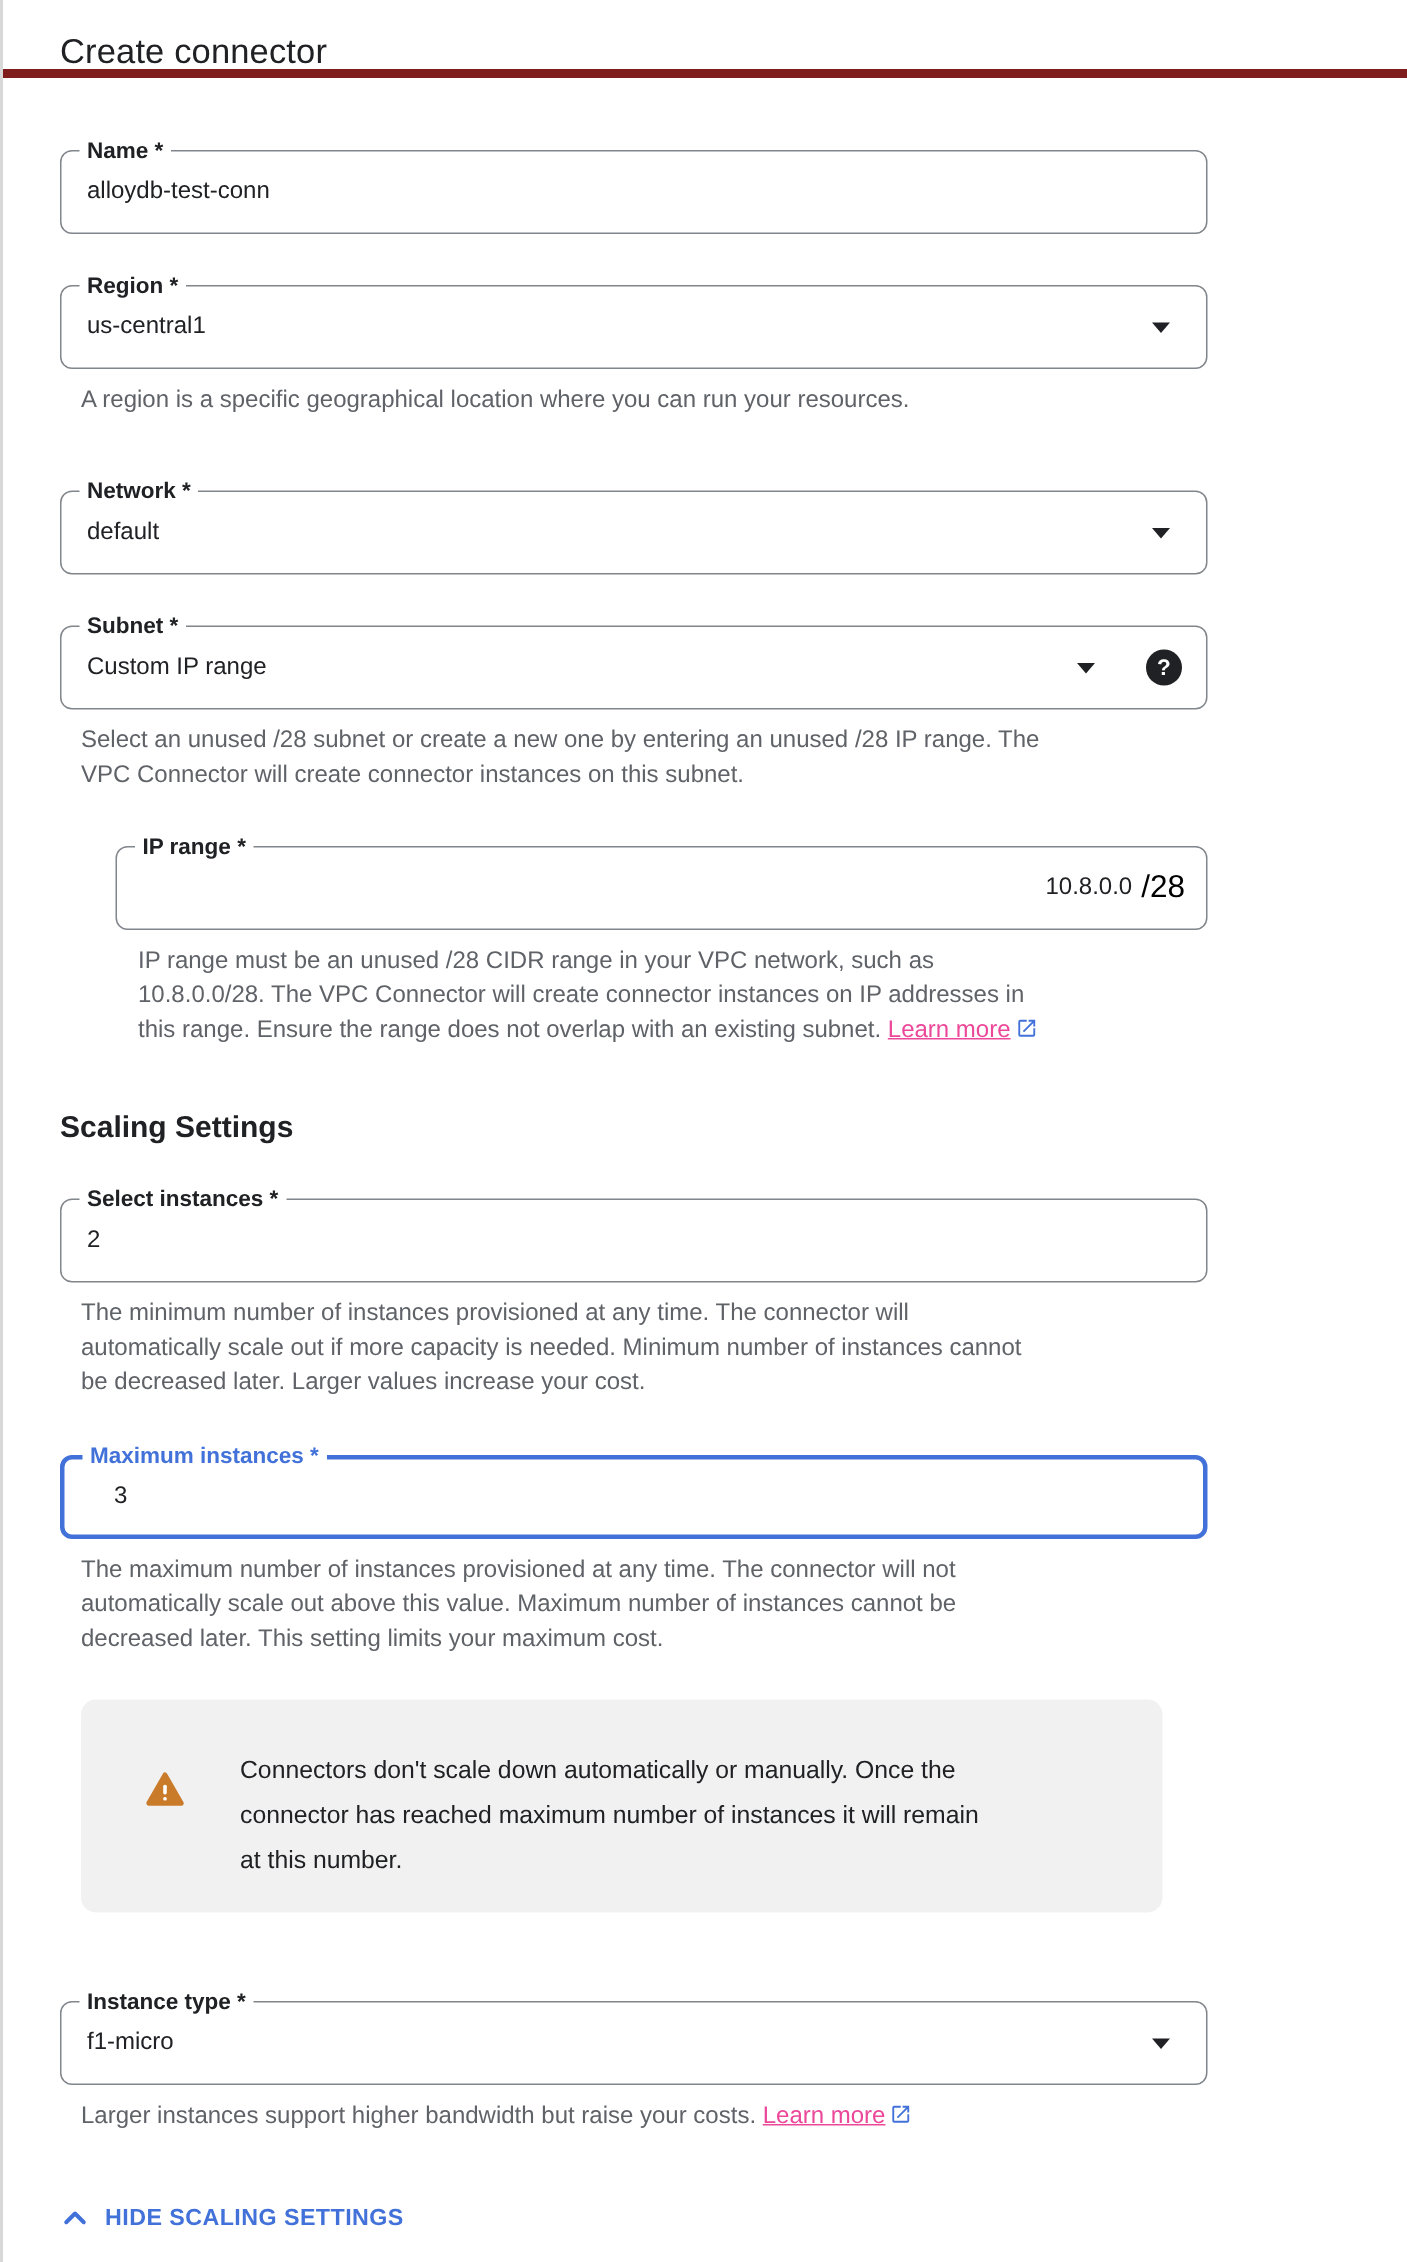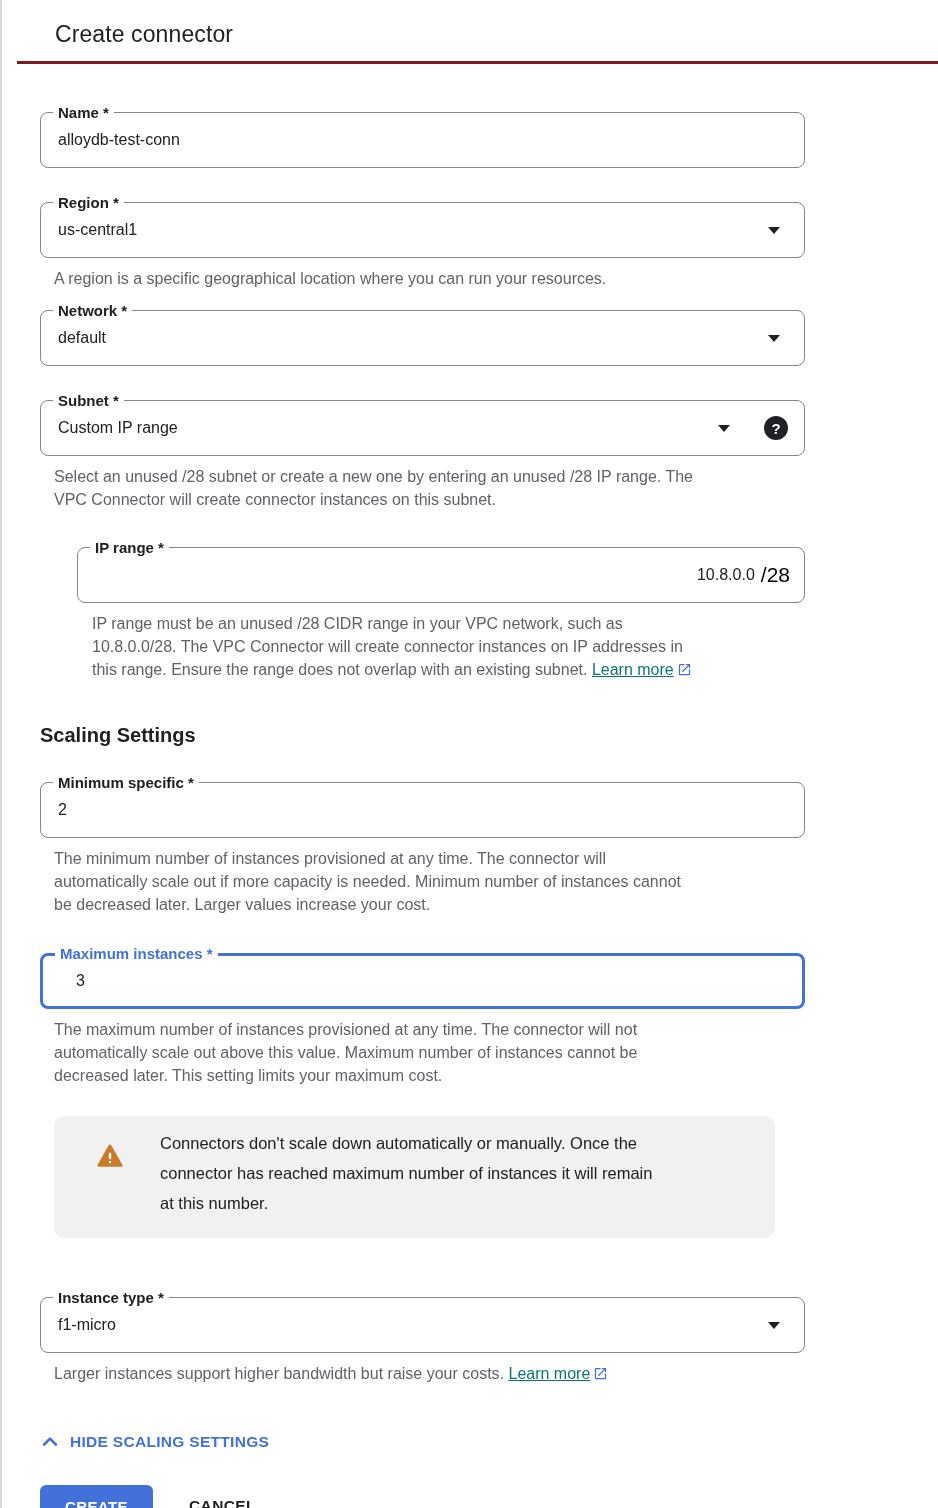--- a/index.html
+++ b/index.html
@@ -13,24 +13,23 @@
   }
   .page {
     position: relative;
     width: 938px;
     height: 1508px;
     background: #fff;
     border-left: 2px solid #d8d8d8;
   }
   
   .header {
-    height: 64px;
+    height: 52px;
     padding: 21px 0 0 38px;
-    border-bottom: 3px solid #7f1d1d;
-    margin-left: 15px;
+    border-bottom: 6px solid #7f1d1d;
   }
   .page-title {
     font-size: 23px;
     font-weight: 400;
     color: #202124;
     letter-spacing: 0.1px;
   }
   
   .content {
     padding: 0 133px 0 38px; 
@@ -111,34 +110,34 @@
   .helper {
     font-size: 16px;
     color: #5f6368;
     line-height: 23px;
     padding-left: 14px;
     margin-top: 9px;
     white-space: pre-line;
   }
   .helper .inline-text { white-space: pre-line; }
   a.learn-more {
-    color: #0f766e;
+    color: #ec4899;
     text-decoration: underline;
     white-space: nowrap;
     cursor: pointer;
   }
   .ext-icon {
     display: inline-block;
     vertical-align: -2px;
     margin-left: 3px;
   }
   
   .mt-name { margin-top: 48px; }
   .mt-region { margin-top: 34px; }
-  .mt-network { margin-top: 20px; }
+  .mt-network { margin-top: 49px; }
   .mt-subnet { margin-top: 34px; }
   .ip-block { margin-left: 37px; margin-top: 36px; }
   .ip-block .helper { padding-left: 15px; }
   .section-heading {
     margin-top: 43px;
     font-size: 20px;
     font-weight: 700;
     color: #202124;
   }
   .mt-min { margin-top: 35px; }
@@ -161,21 +160,21 @@
   }
   
   .warning-box {
     margin-top: 29px;
     margin-left: 14px;
     margin-right: 30px;
     background: #f1f1f1;
     border-radius: 10px;
     display: flex;
     align-items: flex-start;
-    padding: 12px 30px 20px 43px;
+    padding: 32px 30px 20px 43px;
     min-height: 113px;
   }
   .warning-icon-wrap {
     flex: 0 0 auto;
     margin-top: 16px;
   }
   .warning-text {
     margin-left: 37px;
     font-size: 16.5px;
     line-height: 30px;
@@ -286,21 +285,21 @@
 this range. Ensure the range does not overlap with an existing subnet. </span><a class="learn-more"><span>Learn more</span><svg class="ext-icon" width="15" height="15" viewBox="0 0 24 24" fill="#4272d9">
               <path d="M19 19H5V5h7V3H5a2 2 0 0 0-2 2v14a2 2 0 0 0 2 2h14c1.1 0 2-.9 2-2v-7h-2v7zM14 3v2h3.59l-9.83 9.83 1.41 1.41L19 6.41V10h2V3h-7z"></path>
             </svg></a></div>
     </div>
 
     
     <h2 class="section-heading">Scaling Settings</h2>
 
     
     <div class="field mt-min">
-      <span class="notch-label">Minimum specific *</span>
+      <span class="notch-label">Select instances *</span>
       <input class="value" type="text" value="2" style="">
     </div>
     <div class="helper">The minimum number of instances provisioned at any time. The connector will
 automatically scale out if more capacity is needed. Minimum number of instances cannot
 be decreased later. Larger values increase your cost.</div>
 
     
     <div class="field focused mt-max">
       <span class="notch-label">Maximum instances *</span>
       <input class="value" type="text" value="3" style="">

